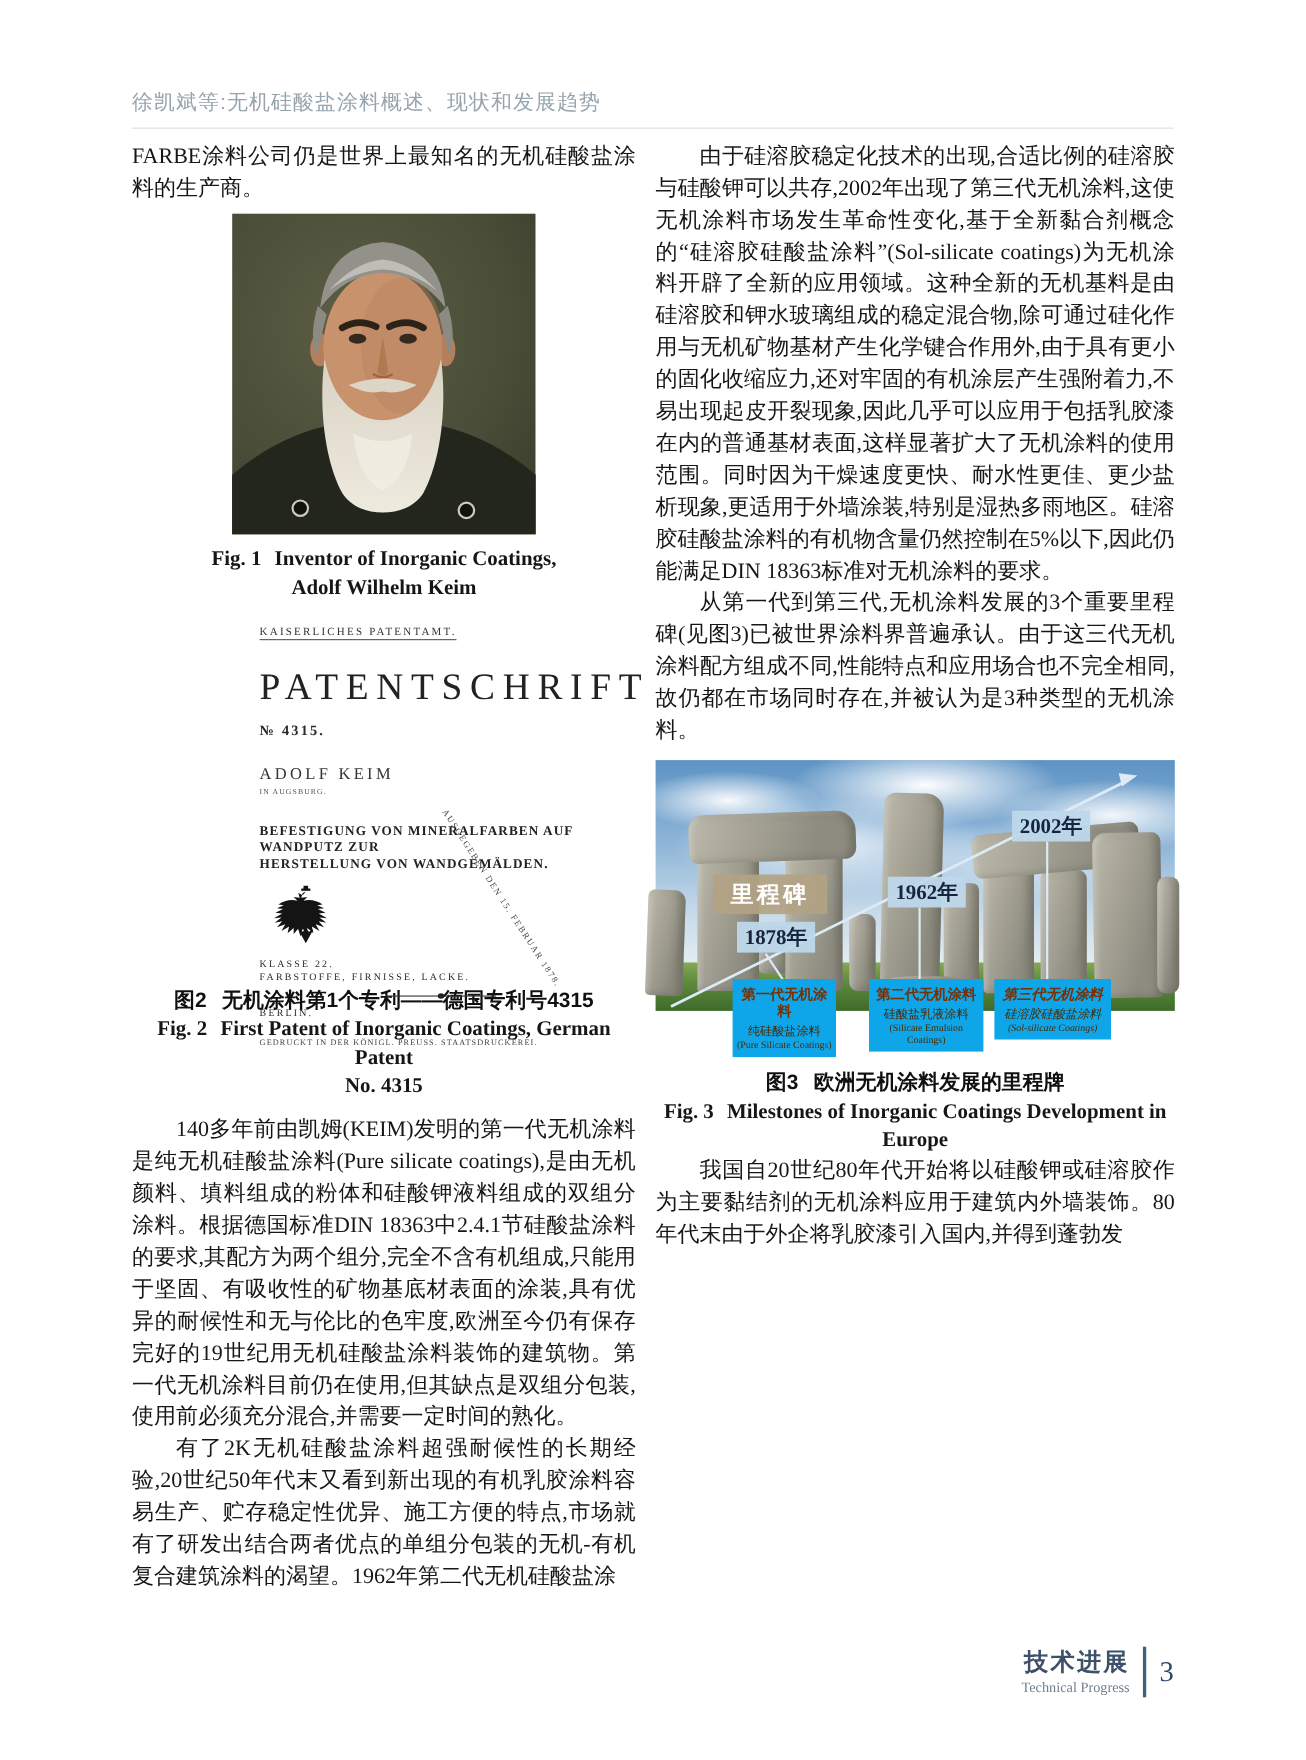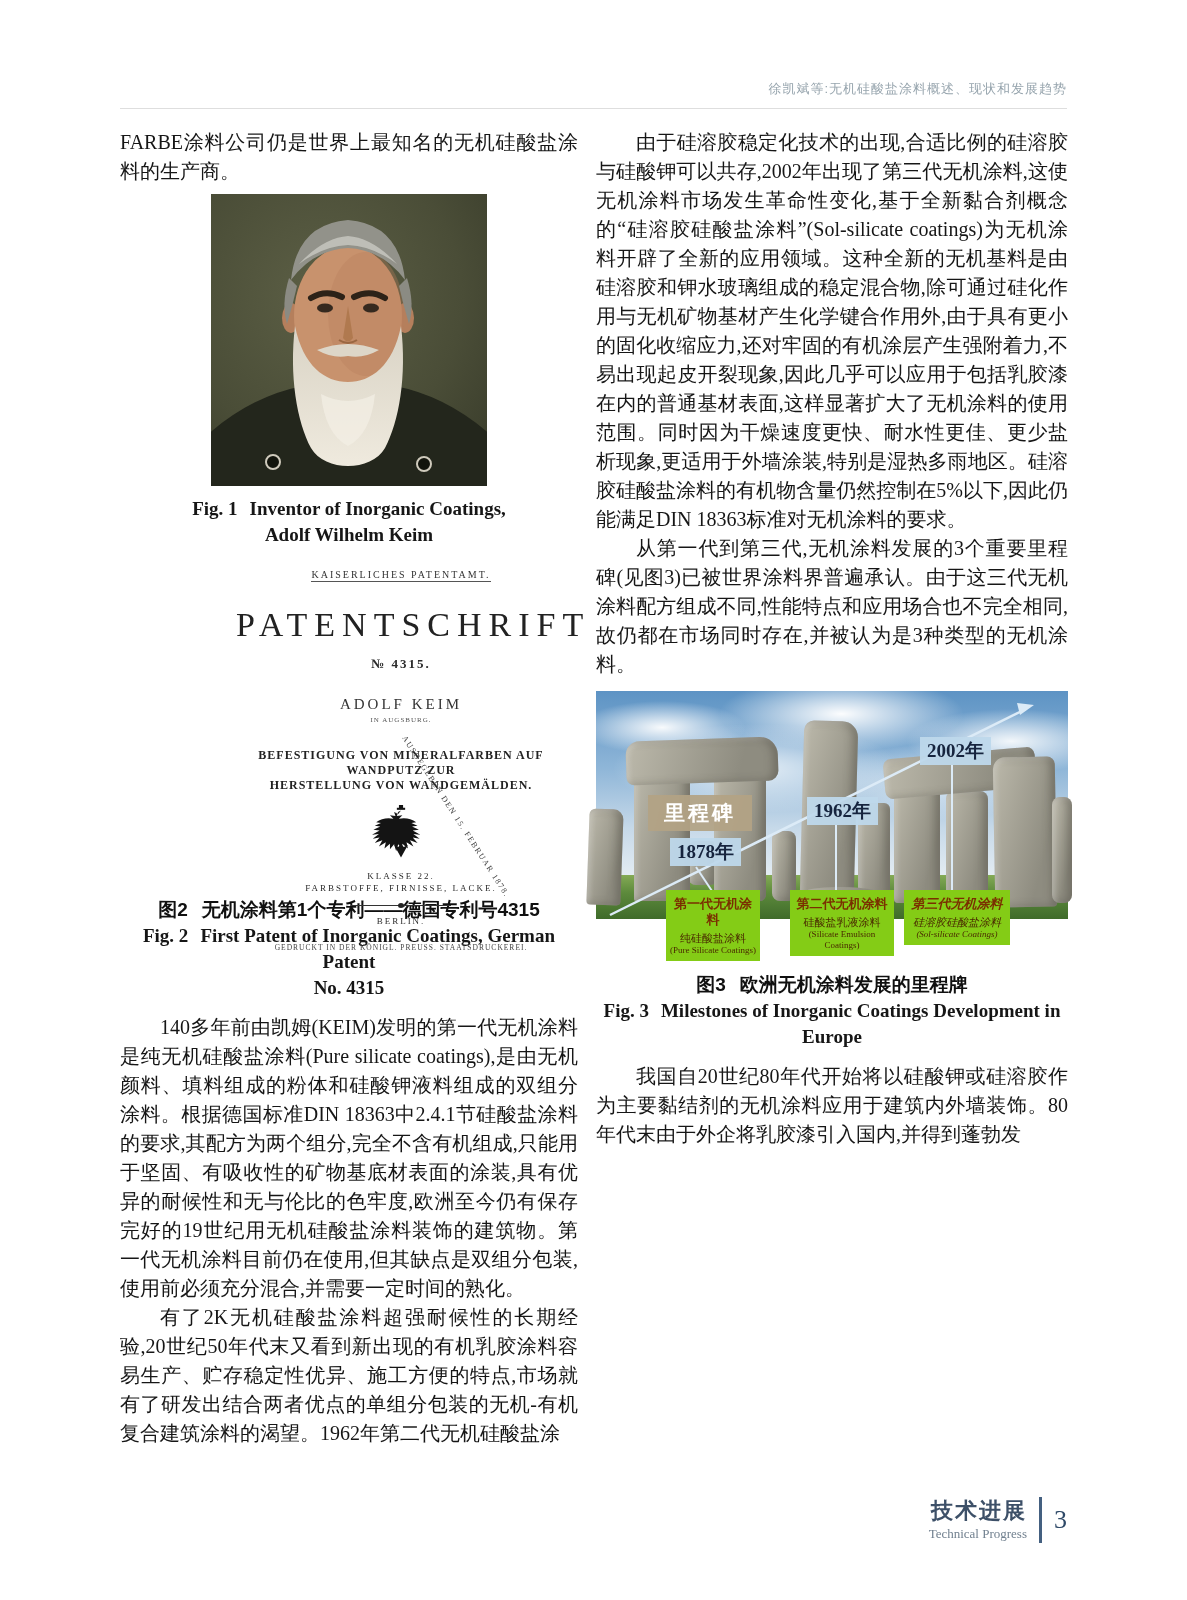--- a/index.html
+++ b/index.html
@@ -1,21 +1,21 @@
 <!DOCTYPE html>
 <html><head>
 <meta charset="utf-8">
 <style>
   html,body{margin:0;padding:0;background:#fff;}
   .page{position:relative;width:1187px;height:1600px;background:#ffffff;overflow:hidden;
         font-family:"Liberation Serif","DejaVu Serif",serif;color:#161616;}
 
   
-  .running-head{position:absolute;left:120px;top:80px;width:947px;text-align:right;
-    font-family:"Liberation Sans","DejaVu Sans",sans-serif;font-size:13px;letter-spacing:1px;
+  .running-head{position:absolute;left:120px;top:80px;width:947px;text-align:left;
+    font-family:"Liberation Sans","DejaVu Sans",sans-serif;font-size:19px;letter-spacing:1px;
     color:#96a4ad;padding-bottom:10px;border-bottom:1px solid #dedede;}
 
   
   .col{position:absolute;top:128px;}
   .col-left{left:120px;width:458px;}
   .col-right{left:596px;width:472px;}
 
   .para{font-size:20px;line-height:29px;text-align:justify;margin:0;color:#161616;}
   .para.indent{text-indent:2em;}
 
@@ -24,21 +24,21 @@
   .figcap .zh{font-family:"Liberation Sans","DejaVu Sans",sans-serif;font-weight:bold;
     font-size:19px;line-height:27px;color:#101010;}
   .figcap .zh .lbl{margin-right:14px;}
   .figcap .en{font-family:"Liberation Serif",serif;font-weight:bold;font-size:19px;line-height:26px;}
   .figcap .en .lbl{margin-right:12px;}
 
   
   .fig1-wrap{margin:8px auto 0;width:276px;height:292px;}
 
   
-  .patent{position:relative;width:330px;margin:16px 12px 0 auto;height:322px;text-align:center;color:#2b2b2b;}
+  .patent{position:relative;width:330px;margin:16px 12px 0 auto;height:322px;text-align:left;color:#2b2b2b;}
   .pt-office{display:inline-block;font-size:10px;letter-spacing:2px;color:#333;
     border-bottom:1px solid #555;padding-bottom:1px;}
   .pt-title{margin-top:24px;font-size:34px;letter-spacing:7px;color:#222;}
   .pt-no{margin-top:12px;font-size:13px;letter-spacing:2px;font-weight:bold;}
   .pt-inventor{margin-top:24px;font-size:15px;letter-spacing:3px;color:#333;}
   .pt-loc{font-size:7px;letter-spacing:1px;margin-top:3px;color:#555;}
   .pt-subject{margin-top:24px;font-size:12px;font-weight:bold;letter-spacing:1px;line-height:15px;color:#222;}
   .pt-eagle{margin-top:12px;height:58px;}
   .pt-stamp{position:absolute;left:168px;top:168px;width:170px;transform:rotate(57deg);
     transform-origin:left center;font-size:8px;letter-spacing:1.5px;color:#444;white-space:nowrap;}
@@ -66,21 +66,21 @@
     box-shadow:inset -5px 0 8px rgba(60,58,48,.35), inset 3px 2px 5px rgba(255,255,255,.25);}
   .sh-svg{position:absolute;left:0;top:0;width:100%;height:100%;overflow:visible;}
   .ms-label{position:absolute;left:52px;top:104px;background:rgba(179,162,132,.93);color:#fff;
     font-family:"Liberation Sans","DejaVu Sans",sans-serif;font-size:21px;font-weight:bold;
     padding:4px 16px;letter-spacing:3px;}
   .yr{position:absolute;background:rgba(190,216,235,.95);color:#16243e;font-weight:bold;
     font-family:"Liberation Serif",serif;font-size:19px;padding:1px 7px;}
   .yr1{left:74px;top:147px;}
   .yr2{left:211px;top:106px;}
   .yr3{left:324px;top:46px;}
-  .gen-box{position:absolute;top:199px;background:#84cc16;text-align:center;
+  .gen-box{position:absolute;top:199px;background:#0ea5e9;text-align:center;
     padding:6px 3px 5px;box-sizing:border-box;}
   .gen1{left:70px;width:94px;}
   .gen2{left:194px;width:104px;}
   .gen3{left:308px;width:106px;font-style:italic;}
   .gen-box .t{font-family:"Liberation Sans","DejaVu Sans",sans-serif;font-size:13px;font-weight:bold;
     line-height:16px;color:#7a2f00;}
   .gen-box .s1{font-size:11px;line-height:14px;margin-top:3px;color:#4a2a00;
     font-family:"Liberation Sans","DejaVu Sans",sans-serif;}
   .gen-box .s2{font-size:9px;line-height:11px;color:#4a2a00;}
   .fig3-cap{margin-top:52px;}
@@ -263,21 +263,21 @@
     <div class="figcap fig3-cap">
       <div class="zh">
         <span class="lbl">图3</span><span>欧洲无机涂料发展的里程牌</span>
       </div>
       <div class="en">
         <span class="lbl">Fig. 3</span><span>Milestones of Inorganic Coatings Development in</span>
       </div>
       <div class="en">Europe</div>
     </div>
 
-    <p class="para indent" style="margin-top:12px;">我国自20世纪80年代开始将以硅酸钾或硅溶胶作为主要黏结剂的无机涂料应用于建筑内外墙装饰。80年代末由于外企将乳胶漆引入国内,并得到蓬勃发</p>
+    <p class="para indent" style="">我国自20世纪80年代开始将以硅酸钾或硅溶胶作为主要黏结剂的无机涂料应用于建筑内外墙装饰。80年代末由于外企将乳胶漆引入国内,并得到蓬勃发</p>
   </div>
 
   <div class="footer">
     <div class="footer-txt">
       <div class="f-zh">技术进展</div>
       <div class="f-en">Technical Progress</div>
     </div>
     <div class="f-bar"></div>
     <div class="f-page">3</div>
   </div>

